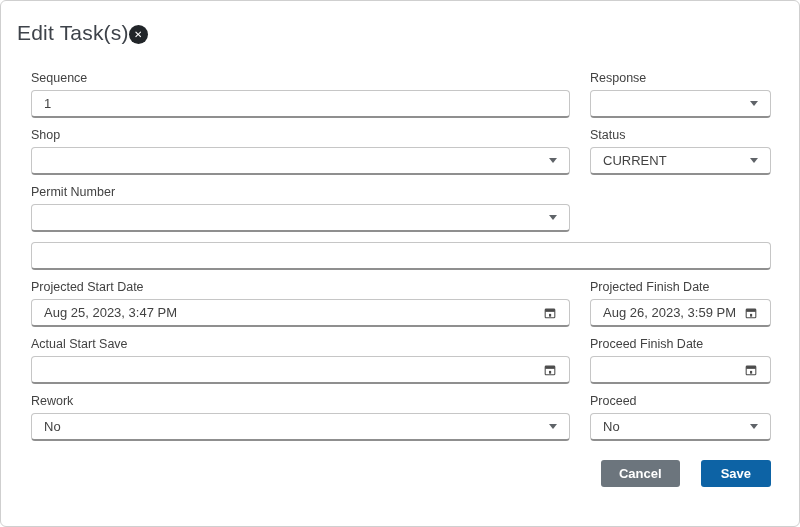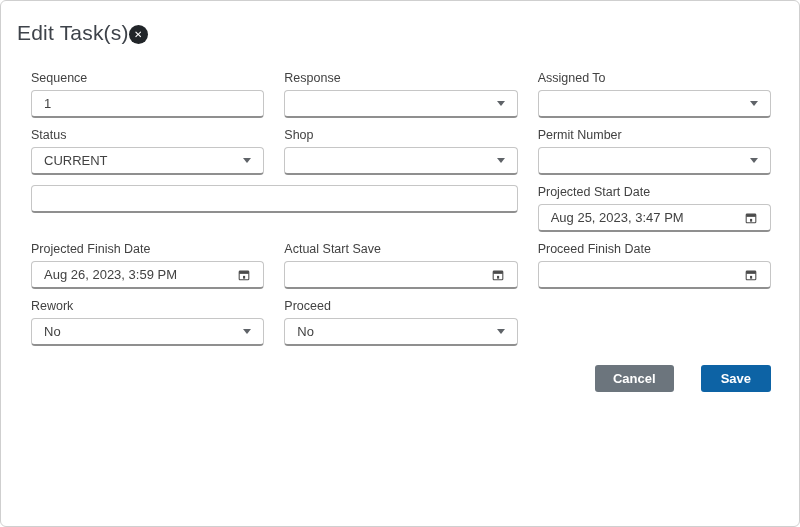--- a/index.html
+++ b/index.html
@@ -24,21 +24,21 @@
   .close-btn {
     width: 19px; height: 19px; border-radius: 50%;
     background: #212529; color: #fff;
     display: flex; align-items: center; justify-content: center;
     font-size: 10px; font-weight: 700; cursor: pointer; margin-top: 4px;
     line-height: 1;
   }
 
   .form-grid {
     display: grid;
-    grid-template-columns: 1fr 1fr 1fr;
+    grid-template-columns: 1fr;
     column-gap: 20px;
     row-gap: 10px;
     margin: 26px 28px 0 30px;
   }
   .group { display: block; }
   .group.full { grid-column: 1 / span 2; }
 
   .lbl {
     display: block;
     font-size: 12.5px; color: #424242;
@@ -63,21 +63,21 @@
   .arrow {
     width: 0; height: 0; flex: 0 0 auto;
     border-left: 4.5px solid transparent;
     border-right: 4.5px solid transparent;
     border-top: 5px solid #5f6368;
     margin-left: 8px;
   }
   .cal { flex: 0 0 auto; display: flex; align-items: center; margin-left: 8px; }
 
   .dlg-footer {
-    display: flex; justify-content: flex-end; gap: 27px;
+    display: flex; justify-content: flex-end; gap: 21px;
     margin: 19px 28px 0 4px;
   }
   .btn {
     border: none; border-radius: 3px;
     font-size: 13px; font-weight: 700; color: #fff;
     padding: 6px 20px; cursor: pointer;
     font-family: "Liberation Sans", "DejaVu Sans", sans-serif;
   }
   .btn-cancel { background: #6c757d; padding: 6px 18px; }
   .btn-save   { background: #0d63a5; }
@@ -100,40 +100,33 @@
     </div>
 
     <div class="group">
       <label class="lbl">Response</label>
       <div class="box dd">
         <span class="val"></span>
         <span class="arrow"></span>
       </div>
     </div>
 
-    <div class="group">
-      <label class="lbl">Assigned To</label>
+
+    <div class="group">
+      <label class="lbl">Shop</label>
       <div class="box dd">
         <span class="val"></span>
         <span class="arrow"></span>
       </div>
     </div>
 
     <div class="group">
       <label class="lbl">Status</label>
       <div class="box dd">
         <span class="val">CURRENT</span>
-        <span class="arrow"></span>
-      </div>
-    </div>
-
-    <div class="group">
-      <label class="lbl">Shop</label>
-      <div class="box dd">
-        <span class="val"></span>
         <span class="arrow"></span>
       </div>
     </div>
 
     <div class="group">
       <label class="lbl">Permit Number</label>
       <div class="box dd">
         <span class="val"></span>
         <span class="arrow"></span>
       </div>

